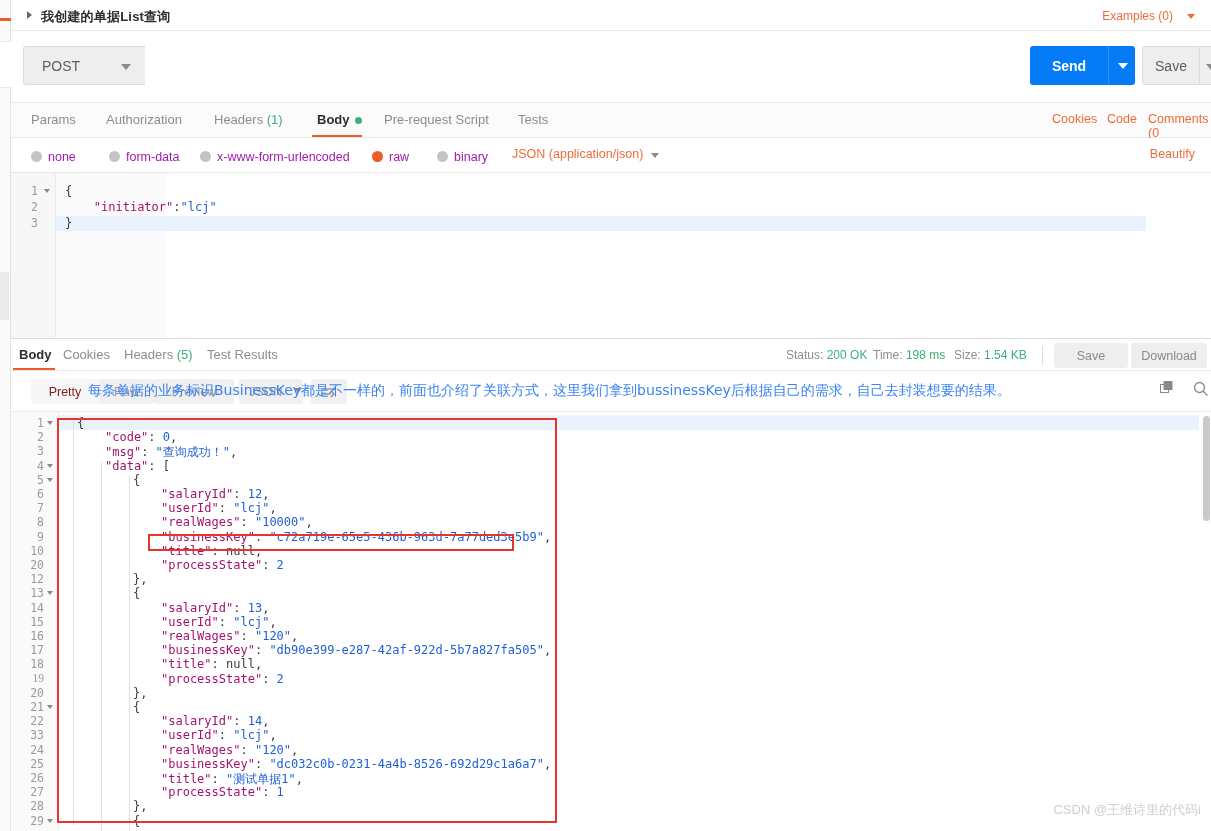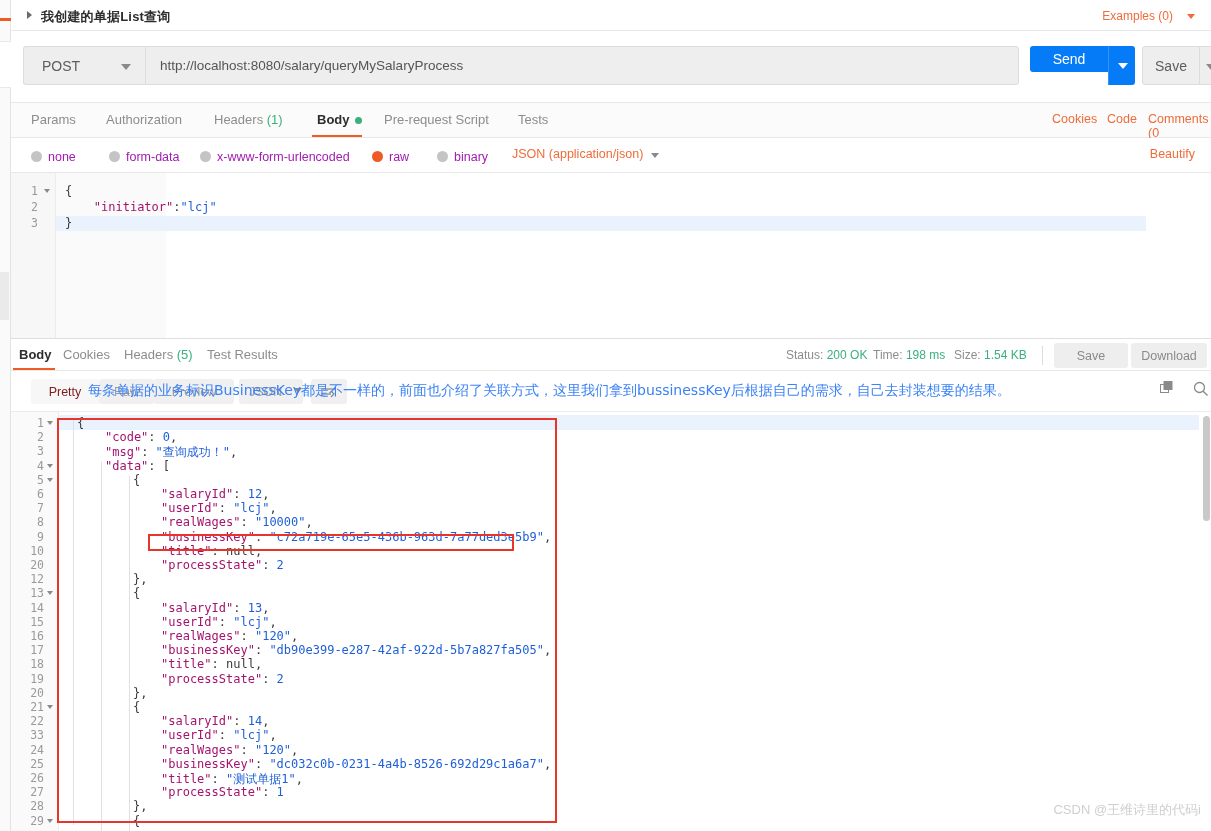--- a/index.html
+++ b/index.html
@@ -24,21 +24,21 @@
   .examples { position:absolute; right:38px; top:9px; font-size:12px; color:#ef6c3a; }
   .examples-caret { position:absolute; right:16px; top:14px; width:0;height:0; border-top:5px solid #ef6c3a; border-left:4px solid transparent; border-right:4px solid transparent; }
 
   
   .urlbar { position:absolute; left:11px; top:31px; width:1200px; height:72px; background:#fff; border-bottom:1px solid #e8e8e8; }
   .method-box { position:absolute; left:12px; top:15px; width:122px; height:39px; background:#eeeeee; border:1px solid #dcdcdc; border-right:none; border-radius:3px 0 0 3px; }
   .method-label { position:absolute; left:18px; top:11px; font-size:14px; color:#5d5d5d; }
   .method-caret { position:absolute; right:14px; top:17px; width:0;height:0; border-top:6px solid #8a8a8a; border-left:5px solid transparent; border-right:5px solid transparent; }
   .url-box { position:absolute; left:134px; top:15px; width:874px; height:39px; background:#eeeeee; border:1px solid #dcdcdc; border-radius:0 3px 3px 0; }
   .url-text { position:absolute; left:14px; top:11px; font-size:13.5px; color:#555; }
-  .send-btn { position:absolute; left:1019px; top:15px; width:78px; height:26px; background:#067bf7; border-radius:3px 0 0 3px; color:#fff; font-size:14px; font-weight:normal; display:flex; align-items:center; justify-content:center; cursor:pointer; }
+  .send-btn { position:absolute; left:1019px; top:15px; width:78px; height:39px; background:#067bf7; border-radius:3px 0 0 3px; color:#fff; font-size:14px; font-weight:bold; display:flex; align-items:center; justify-content:center; cursor:pointer; }
   .send-caret-btn { position:absolute; left:1097px; top:15px; width:27px; height:39px; background:#067bf7; border-left:1px solid #2f93f8; border-radius:0 3px 3px 0; cursor:pointer; }
   .send-caret { position:absolute; left:9px; top:17px; width:0;height:0; border-top:6px solid #fff; border-left:5px solid transparent; border-right:5px solid transparent; }
   .save-btn { position:absolute; left:1131px; top:15px; width:58px; height:39px; background:#eeeeee; border:1px solid #dcdcdc; border-radius:3px 0 0 3px; display:flex; align-items:center; justify-content:center; font-size:14px; color:#5d5d5d; cursor:pointer; }
   .save-caret-btn { position:absolute; left:1189px; top:15px; width:22px; height:39px; background:#eeeeee; border:1px solid #dcdcdc; border-left:none; border-radius:0 3px 3px 0; cursor:pointer; }
   .save-caret { position:absolute; left:6px; top:17px; width:0;height:0; border-top:6px solid #8a8a8a; border-left:5px solid transparent; border-right:5px solid transparent; }
 
   
   .req-tabs { position:absolute; left:11px; top:103px; width:1200px; height:35px; background:#fbfbfb; border-bottom:1px solid #e8e8e8; }
   .rtab { position:absolute; top:9px; font-size:13px; color:#8d8d8d; cursor:pointer; white-space:nowrap; }
   .rtab.active { color:#2e2e2e; font-weight:bold; }
@@ -124,23 +124,20 @@
     <div class="collapse-arrow"></div>
     <div class="req-title">我创建的单据List查询</div>
     <div class="examples">Examples (0)</div>
     <div class="examples-caret"></div>
   </div>
 
   <div class="urlbar">
     <div class="method-box">
       <div class="method-label">POST</div>
       <div class="method-caret"></div>
-    </div>
-    <div class="url-box">
-      <div class="url-text">http://localhost:8080/salary/queryMySalaryProcess</div>
     </div>
     <div class="send-btn">Send</div>
     <div class="send-caret-btn">
       <div class="send-caret"></div>
     </div>
     <div class="save-btn">Save</div>
     <div class="save-caret-btn">
       <div class="save-caret"></div>
     </div>
   </div>
@@ -241,21 +238,21 @@
         <div class="ln" style="top: 131.8px;">10</div>
         <div class="ln" style="top: 146px;">20</div>
         <div class="ln" style="top: 160.2px;">12</div>
         <div class="ln" style="top: 174.4px;">13</div>
         <div class="fold" style="top: 179.4px;"></div>
         <div class="ln" style="top: 188.6px;">14</div>
         <div class="ln" style="top: 202.8px;">15</div>
         <div class="ln" style="top: 217px;">16</div>
         <div class="ln" style="top: 231.2px;">17</div>
         <div class="ln" style="top: 245.4px;">18</div>
-        <div class="ln" style="top: 259.6px;">19</div>
+        <div class="ln" style="top: 259.6px; font-family: Liberation Serif, serif;">19</div>
         <div class="ln" style="top: 273.8px;">20</div>
         <div class="ln" style="top: 288px;">21</div>
         <div class="fold" style="top: 293px;"></div>
         <div class="ln" style="top: 302.2px;">22</div>
         <div class="ln" style="top: 316.4px;">33</div>
         <div class="ln" style="top: 330.6px; margin-left: 16px;">24</div>
         <div class="ln" style="top: 344.8px;">25</div>
         <div class="ln" style="top: 359px;">26</div>
         <div class="ln" style="top: 373.2px;">27</div>
         <div class="ln" style="top: 387.4px;">28</div>

